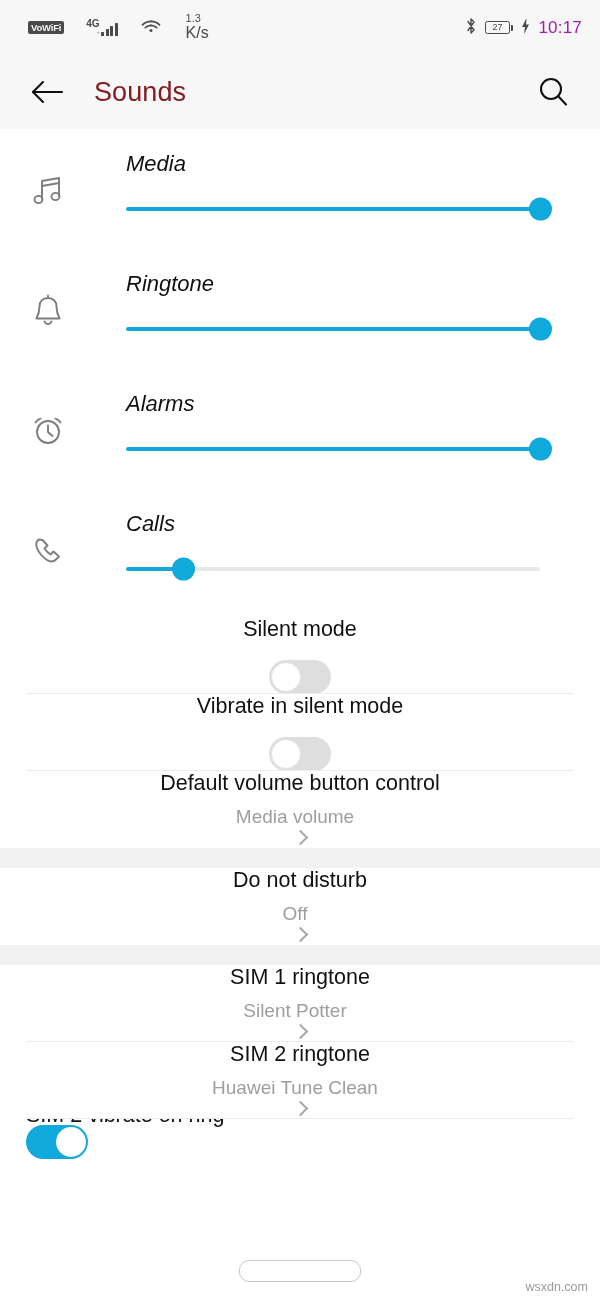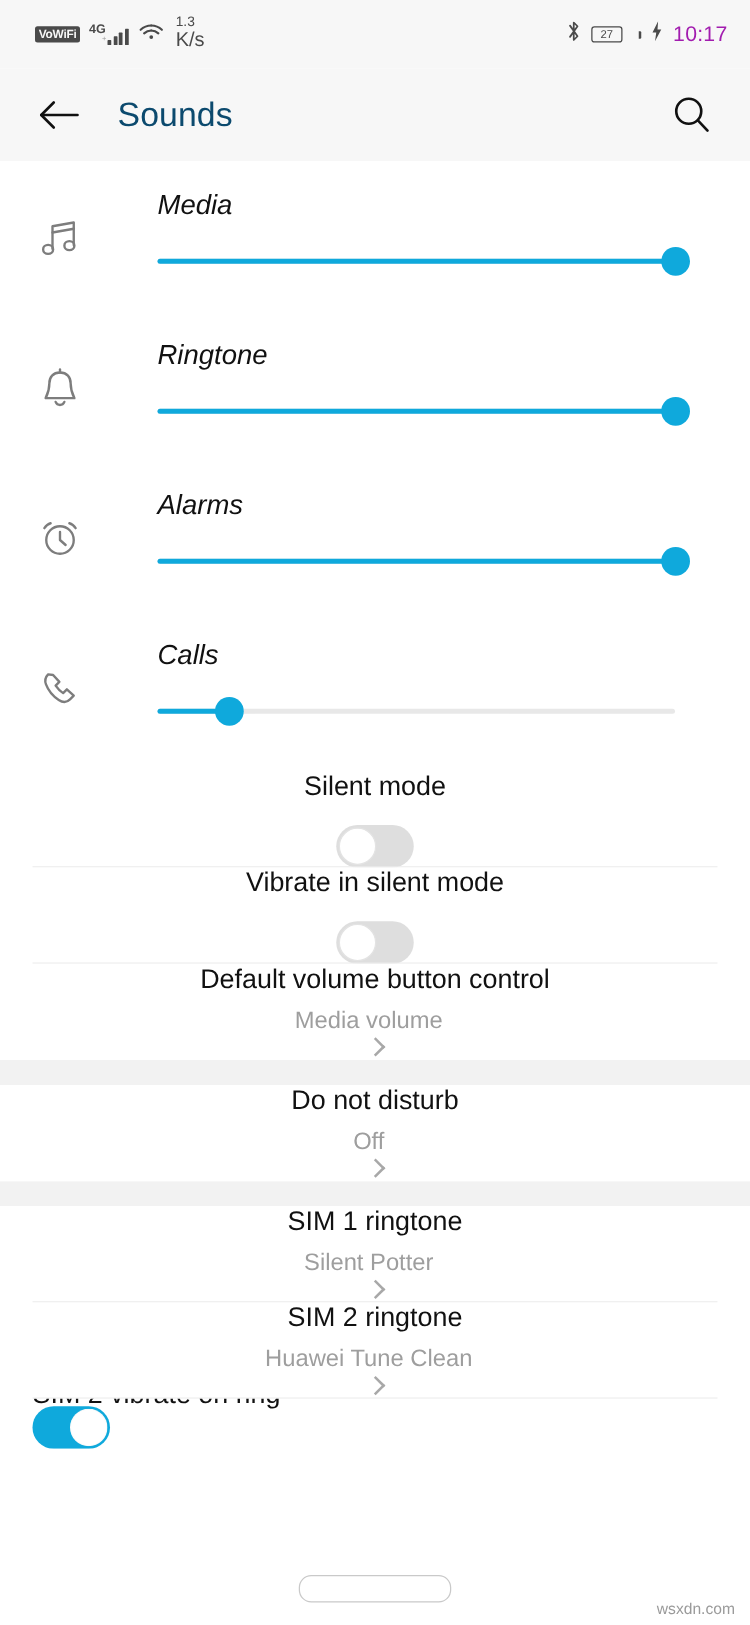--- a/index.html
+++ b/index.html
@@ -27,21 +27,21 @@
     display: flex;
     align-items: center;
     justify-content: space-between;
     padding: 0 18px 0 28px;
     box-sizing: border-box;
   }
   .status-left, .status-right {
     display: flex;
     align-items: center;
   }
-  .status-left { gap: 7px; }
+  .status-left { gap: 22px; }
   .status-right { gap: 8px; }
 
   .vowifi-badge {
     background: #4a4a4a;
     color: #f7f7f7;
     font-size: 9.5px;
     font-weight: bold;
     letter-spacing: -0.2px;
     padding: 1.5px 3px;
     border-radius: 2px;
@@ -89,21 +89,20 @@
     color: #4a4a4a;
     line-height: 1.05;
     text-align: left;
     margin-left: 2px;
   }
   .speed .k { font-size: 16px; }
 
   .battery {
     display: flex;
     align-items: center;
-    gap: 12px;
   }
   .battery-body {
     width: 25px;
     height: 13px;
     border: 1.4px solid #4a4a4a;
     border-radius: 2.5px;
     display: flex;
     align-items: center;
     justify-content: center;
     box-sizing: border-box;
@@ -131,21 +130,21 @@
   .app-bar {
     height: 74px;
     background: #f7f7f7;
     display: flex;
     align-items: center;
     padding: 0 26px 0 26px;
     box-sizing: border-box;
   }
   .app-title {
     font-size: 27px;
-    color: #0c4a6e;
+    color: #7f1d1d;
     margin-left: 26px;
     flex: 1;
     letter-spacing: 0.1px;
   }
   .icon-btn {
     display: flex;
     align-items: center;
     justify-content: center;
     width: 42px;
     height: 42px;

